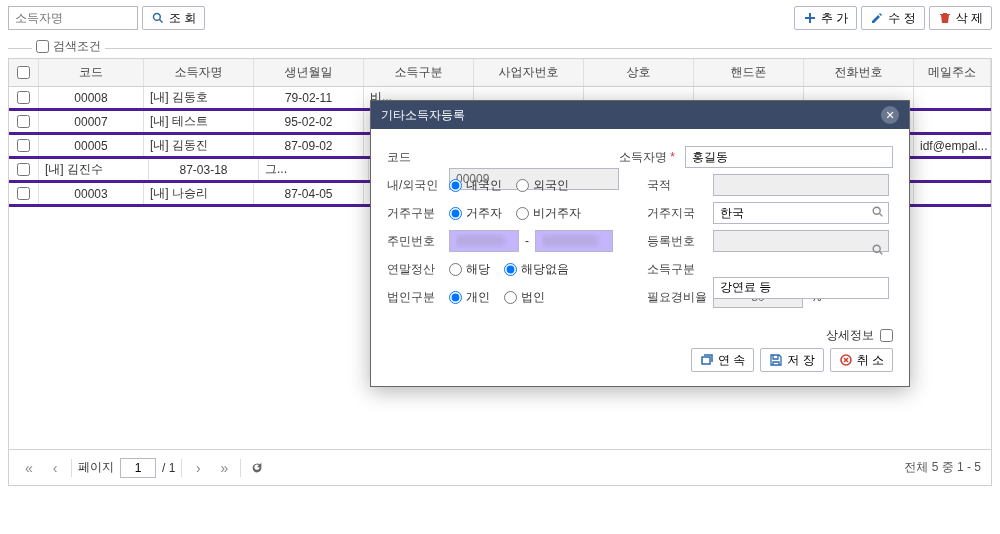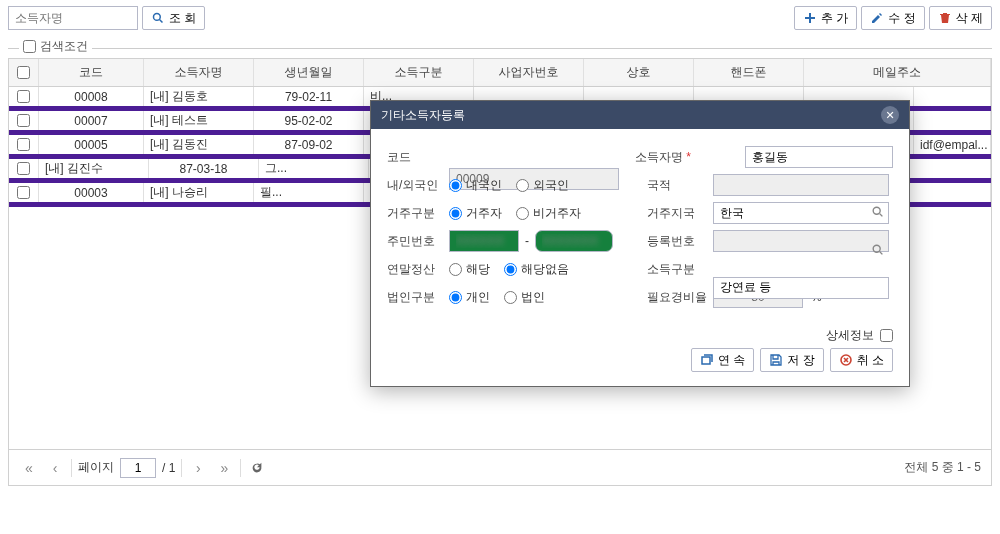--- a/index.html
+++ b/index.html
@@ -2,27 +2,27 @@
 <html><head>
 <meta charset="utf-8">
 <style>
 *{box-sizing:border-box;margin:0;padding:0;font-family:"Malgun Gothic","맑은 고딕",Arial,sans-serif;font-size:12px}
 body{background:#fff;width:1000px;height:534px;position:relative;overflow:hidden;color:#333}
 .toolbar{display:flex;align-items:center;padding:6px 8px;gap:4px}
 .search-input{width:130px;height:24px;border:1px solid #b5b8c8;padding:0 6px;color:#999}
 .tbtn{height:24px;border:1px solid #b5b8c8;background:#fff;padding:0 8px;display:inline-flex;align-items:center;gap:4px;cursor:pointer;border-radius:2px}
 .spacer{flex:1}
 .ico{display:inline-flex;width:14px;height:14px;align-items:center;justify-content:center}
-.panel-title{position:absolute;top:38px;left:19px;background:#fff;padding:0 4px;color:#555;z-index:2;display:flex;align-items:center;gap:4px}
+.panel-title{position:absolute;top:38px;left:32px;background:#fff;padding:0 4px;color:#555;z-index:2;display:flex;align-items:center;gap:4px}
 .fieldset{border:1px solid #ccc;margin:12px 8px 0 8px;height:13px;border-bottom:none;border-left:none;border-right:none}
 .grid{border:1px solid #d0d0d0;margin:8px;position:absolute;top:50px;left:0;right:0;bottom:40px;background:#fff}
 .ghead{display:flex;background:#f5f5f5;border-bottom:1px solid #d0d0d0;height:28px}
 .ghead>div,.grow>div{border-right:1px solid #e0e0e0;padding:0 6px;display:flex;align-items:center;height:100%;overflow:hidden;white-space:nowrap}
 .ghead>div{justify-content:center;font-weight:normal;color:#444}
-.grow{display:flex;height:24px;border-bottom:5px solid #4c1d95}
+.grow{display:flex;height:24px;border-bottom:3px solid #4c1d95}
 .grow>div{justify-content:center}
 .grow>div.left{justify-content:flex-start}
 .c0{width:30px;justify-content:center}
 .c1{width:105px}
 .c2{width:110px}
 .c3{width:110px}
 .c4{width:110px}
 .c5{width:110px}
 .c6{width:110px}
 .c7{width:110px}
@@ -36,21 +36,21 @@
 .modal{position:absolute;top:100px;left:370px;width:540px;background:#fff;border:1px solid #666;box-shadow:0 4px 20px rgba(0,0,0,.3);z-index:10}
 .mhead{background:#3b4a66;color:#fff;height:28px;display:flex;align-items:center;padding:0 10px}
 .mhead .close{margin-left:auto;width:18px;height:18px;border-radius:50%;background:#6a7790;color:#fff;display:flex;align-items:center;justify-content:center;cursor:pointer;font-size:11px}
 .mbody{padding:14px 16px 10px 16px}
 .frow{display:flex;align-items:center;height:28px}
 .fcol{display:flex;align-items:center}
 .flabel{width:62px;color:#444}
 .flabel2{width:66px;color:#444}
 .finput{height:22px;border:1px solid #b5b8c8;padding:0 6px;background:#fff}
 .finput.ro{background:#eee;color:#666}
-.finput.blur{background:#15803d;color:transparent;text-shadow:0 0 6px #888}
+.finput.blur{background:#c4b5fd;color:transparent;text-shadow:0 0 6px #888}
 .rad{display:inline-flex;align-items:center;gap:4px;margin-right:14px}
 .req{color:#d33}
 .lookup{position:relative}
 .lookup .mag{position:absolute;right:4px;top:3px;color:#888;cursor:pointer}
 .mfoot{display:flex;gap:6px;justify-content:flex-end;padding:4px 16px 14px 16px;align-items:center}
 .detail{display:flex;align-items:center;gap:6px;justify-content:flex-end;padding:6px 16px 0 16px}
 svg{display:block}
 </style>
 </head>
 <body>
@@ -104,20 +104,21 @@
     <div class="c0">
         <input type="checkbox" class="chk" style="">
       </div>
     <div class="c1">코드</div>
     <div class="c2">소득자명</div>
     <div class="c3">생년월일</div>
     <div class="c4">소득구분</div>
     <div class="c5">사업자번호</div>
     <div class="c6">상호</div>
     <div class="c7">핸드폰</div>
+    <div class="c8">전화번호</div>
     <div class="c9">메일주소</div>
   </div>
   <div id="grid-body">
       <div class="grow">
         <div class="c0">
           <input type="checkbox" class="chk" style="">
         </div>
         <div class="c1">00008</div>
         <div class="c2 left">[내] 김동호</div>
         <div class="c3">79-02-11</div>
@@ -168,20 +169,21 @@
         <div class="c7"></div>
         <div class="c8"></div>
         <div class="c9 left"></div>
       </div>
       <div class="grow">
         <div class="c0">
           <input type="checkbox" class="chk" style="">
         </div>
         <div class="c1">00003</div>
         <div class="c2 left">[내] 나승리</div>
+        <div class="c3">87-04-05</div>
         <div class="c4 left">필...</div>
         <div class="c5"></div>
         <div class="c6"></div>
         <div class="c7"></div>
         <div class="c8"></div>
         <div class="c9 left"></div>
       </div>
     </div>
 
   <div class="pager">
@@ -210,21 +212,21 @@
     <span class="close">✕</span>
   </div>
   <div class="mbody">
     <div class="frow">
       <div class="fcol" style="width:260px">
         <span class="flabel">코드</span>
         <input class="finput ro" style="width: 170px; margin-top: 44px;" readonly="" value="00009">
       </div>
       <div class="fcol">
         <span class="flabel2"><span>소득자명</span> <span class="req">*</span></span>
-        <input class="finput" style="width: 148px; margin-left: 44px;" value="홍길동">
+        <input class="finput" style="width: 208px;" value="홍길동">
       </div>
     </div>
     <div class="frow">
       <div class="fcol" style="width:260px">
         <span class="flabel">내/외국인</span>
         <label class="rad">
             <input type="radio" checked="" style="">
             <span>내국인</span>
           </label>
         <label class="rad">
@@ -257,21 +259,21 @@
                 <line x1="10" y1="10" x2="13" y2="13" stroke="#888" stroke-width="1.6"></line>
               </svg>
             </span></span>
       </div>
     </div>
     <div class="frow">
       <div class="fcol" style="width:260px">
         <span class="flabel">주민번호</span>
         <input class="finput blur" style="width: 70px;" value="XXXXXX">
         <span style="margin:0 6px">-</span>
-        <input class="finput blur" style="width: 78px; border-radius: 7px;" value="XXXXXXX">
+        <input class="finput blur" style="width: 78px;" value="XXXXXXX">
       </div>
       <div class="fcol">
         <span class="flabel2">등록번호</span>
         <input class="finput ro" style="width: 176px;" readonly="">
       </div>
     </div>
     <div class="frow">
       <div class="fcol" style="width:260px">
         <span class="flabel">연말정산</span>
         <label class="rad">

